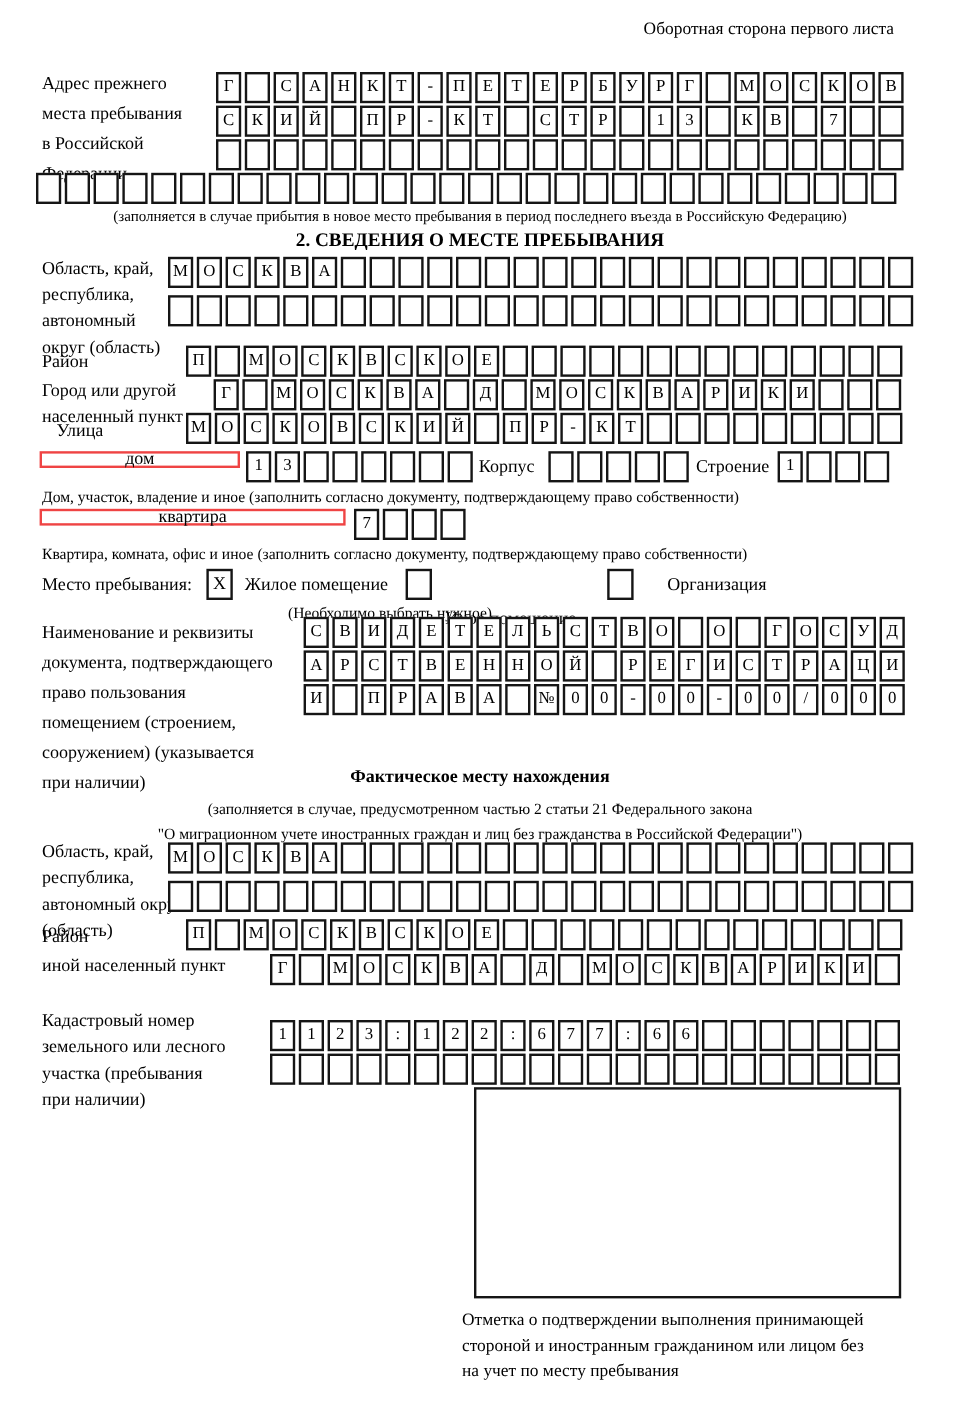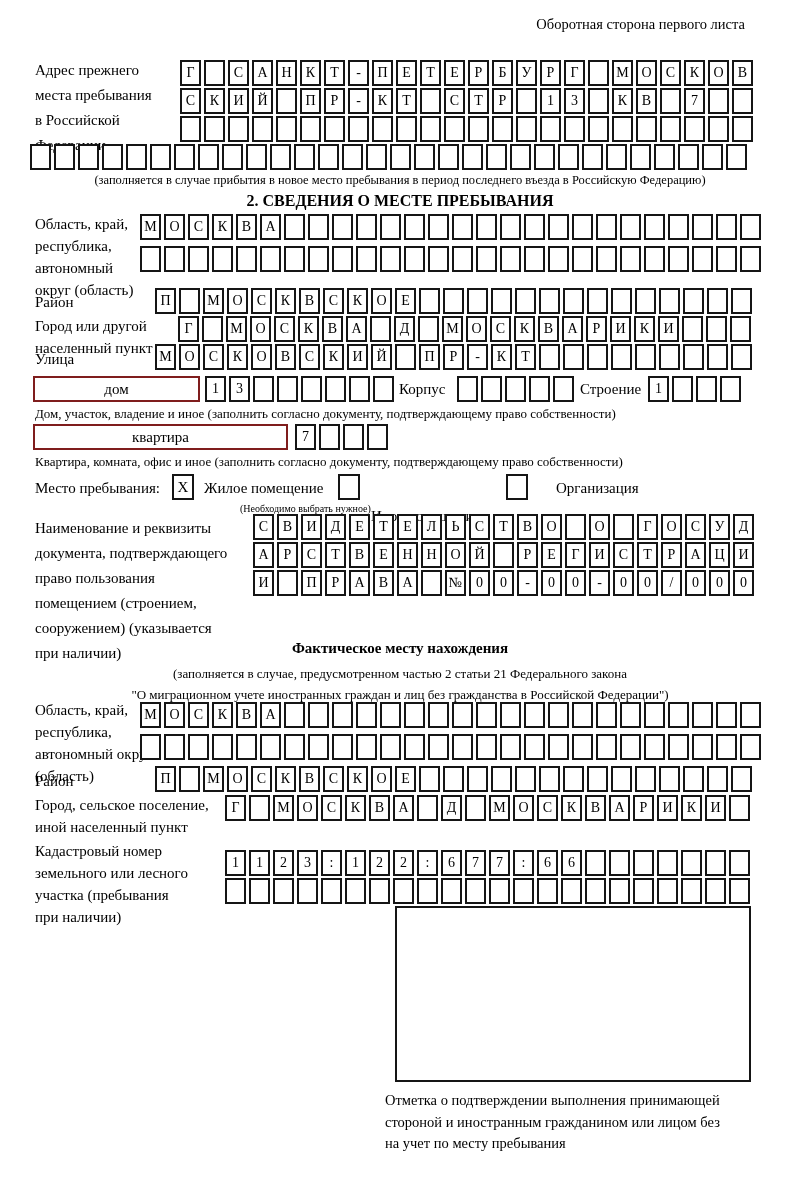--- a/index.html
+++ b/index.html
@@ -13,21 +13,21 @@
   .lbl-wide{font-size:15px;line-height:25px;white-space:nowrap;}
   .note{font-size:12.5px;white-space:nowrap;}
   .center{width:800px;text-align:center;}
   .cellrow{display:flex;gap:3px;}
   .cell{
     width:21px;height:26px;box-sizing:border-box;border:2px solid #151515;
     display:flex;align-items:center;justify-content:center;
     font-size:14px;background:#fff;flex:0 0 auto;
   }
   .boxlabel{
-    box-sizing:border-box;border:2px solid #7f1d1d;height:26px;
+    box-sizing:border-box;border:2px solid #ef4444;height:14px;
     display:flex;align-items:center;justify-content:center;font-size:15px;background:#fff;
   }
   .chk{
     width:22px;height:26px;box-sizing:border-box;border:2px solid #151515;
     display:flex;align-items:center;justify-content:center;font-size:15px;background:#fff;
   }
   .sect-title{font-weight:bold;font-size:16px;}
   .sub-title{font-weight:bold;font-size:15px;}
   .capline{font-size:14.5px;line-height:21.5px;text-align:left;}
 </style>
@@ -272,21 +272,21 @@
     <span class="cell">А</span>
     <span class="cell">Р</span>
     <span class="cell">И</span>
     <span class="cell">К</span>
     <span class="cell">И</span>
     <span class="cell"></span>
     <span class="cell"></span>
     <span class="cell"></span>
   </div>
 
-<div class="abs lbl" style="left:35px;top:348px;">Улица</div>
+<div class="abs lbl" style="left:47px;top:348px;">Улица</div>
 <div class="abs cellrow" style="left:155px;top:344px;">
     <span class="cell">М</span>
     <span class="cell">О</span>
     <span class="cell">С</span>
     <span class="cell">К</span>
     <span class="cell">О</span>
     <span class="cell">В</span>
     <span class="cell">С</span>
     <span class="cell">К</span>
     <span class="cell">И</span>
@@ -345,21 +345,21 @@
   </div>
 <div class="abs note" style="left:35px;top:454px;font-size:13px;">Квартира, комната, офис и иное (заполнить согласно документу, подтверждающему право собственности)</div>
 
 <div class="abs lbl" style="left:35px;top:477px;text-align:right;">Место пребывания:</div>
 <div class="abs chk" style="left:172px;top:474px;">X</div>
 <div class="abs lbl" style="left:204px;top:477px;">Жилое помещение</div>
 <div class="abs chk" style="left:338px;top:474px;"></div>
 <div class="abs lbl" style="left:371px;top:478px;margin-top:27px;">Иное помещение</div>
 <div class="abs chk" style="left:506px;top:474px;"></div>
 <div class="abs lbl" style="left:556px;top:477px;">Организация</div>
-<div class="abs note" style="left:240px;top:503px;font-size:10px;">(Необходимо выбрать нужное)</div>
+<div class="abs note" style="left:240px;top:503px;font-size:13px;">(Необходимо выбрать нужное)</div>
 
 <div class="abs" style="left:35px;top:516px;">
   <div class="lbl-wide">Наименование и реквизиты</div>
   <div class="lbl-wide">документа, подтверждающего</div>
   <div class="lbl-wide">право пользования</div>
   <div class="lbl-wide">помещением (строением,</div>
   <div class="lbl-wide">сооружением) (указывается</div>
   <div class="lbl-wide">при наличии)</div>
 </div>
 <div class="abs cellrow" style="left:253px;top:514px;">
@@ -522,21 +522,20 @@
     <span class="cell"></span>
     <span class="cell"></span>
     <span class="cell"></span>
     <span class="cell"></span>
     <span class="cell"></span>
     <span class="cell"></span>
     <span class="cell"></span>
   </div>
 
 <div class="abs" style="left:35px;top:794px;">
-  <div class="lbl">Город, сельское поселение,</div>
   <div class="lbl">иной населенный пункт</div>
 </div>
 <div class="abs cellrow" style="left:225px;top:795px;">
     <span class="cell">Г</span>
     <span class="cell"></span>
     <span class="cell">М</span>
     <span class="cell">О</span>
     <span class="cell">С</span>
     <span class="cell">К</span>
     <span class="cell">В</span>

